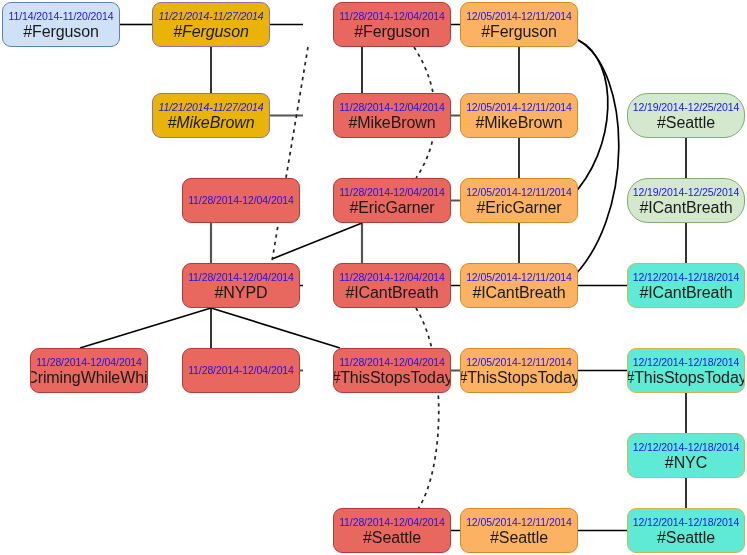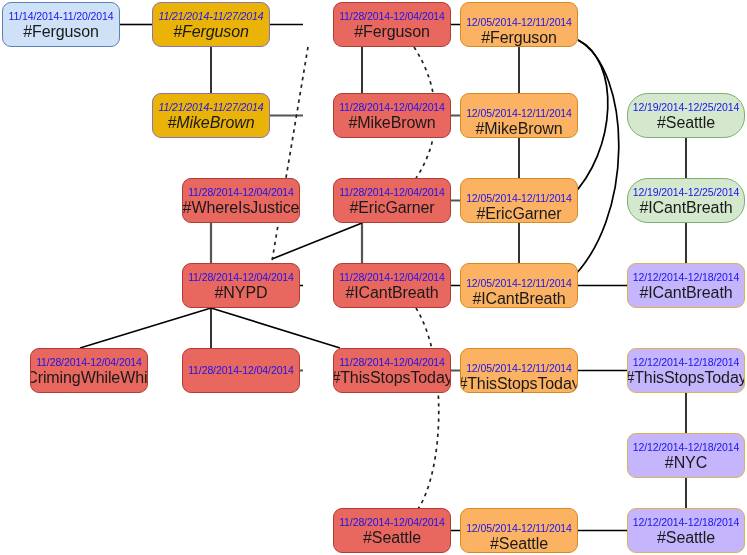--- a/index.html
+++ b/index.html
@@ -29,23 +29,23 @@
     font-size:16px;
     line-height:17px;
     color:#1a1a1a;
     white-space:nowrap;
     letter-spacing:-0.1px;
   }
   
   .c-blue   {background:#cfe1f7;border-color:#5b82b8;}
   .c-purple {background:#eab308;border-color:#9171b0;font-style:italic;}
   .c-red    {background:#e8675f;border-color:#b03c36;margin-left:30px;}
-  .c-orange {background:#fbb363;border-color:#d68a22;justify-content:flex-end;}
+  .c-orange {background:#fbb363;border-color:#d68a22;}
   .c-green  {background:#d3e8cd;border-color:#7fae72;border-radius:21px;}
-  .c-cream  {background:#c4b5fd;border-color:#d8b44a;}
+  .c-cream  {background:#5eead4;border-color:#d8b44a;}
 </style>
 </head>
 <body>
 
 <div id="stage">
 
   <svg id="edges" viewBox="0 0 747 555" xmlns="http://www.w3.org/2000/svg">
     <g fill="none" stroke="#000000" stroke-width="1.6">
 
       <line x1="120" y1="24.5" x2="152" y2="24.5"></line>
@@ -126,21 +126,20 @@
       <div class="node c-orange" style="left: 460px; top: 93px; width: 118px; height: 45px;">
         <div class="date">12/05/2014-12/11/2014</div>
         <div class="tag">#MikeBrown</div>
       </div>
       <div class="node c-green" style="left: 627px; top: 93px; width: 118px; height: 45px;">
         <div class="date">12/19/2014-12/25/2014</div>
         <div class="tag">#Seattle</div>
       </div>
       <div class="node c-red" style="left: 152px; top: 178px; width: 118px; height: 45px;">
         <div class="date">11/28/2014-12/04/2014</div>
-        <div class="tag">#WhereIsJustice</div>
       </div>
       <div class="node c-red" style="left: 303px; top: 178px; width: 118px; height: 45px;">
         <div class="date">11/28/2014-12/04/2014</div>
         <div class="tag">#EricGarner</div>
       </div>
       <div class="node c-orange" style="left: 460px; top: 178px; width: 118px; height: 45px;">
         <div class="date">12/05/2014-12/11/2014</div>
         <div class="tag">#EricGarner</div>
       </div>
       <div class="node c-green" style="left: 627px; top: 178px; width: 118px; height: 45px;">

